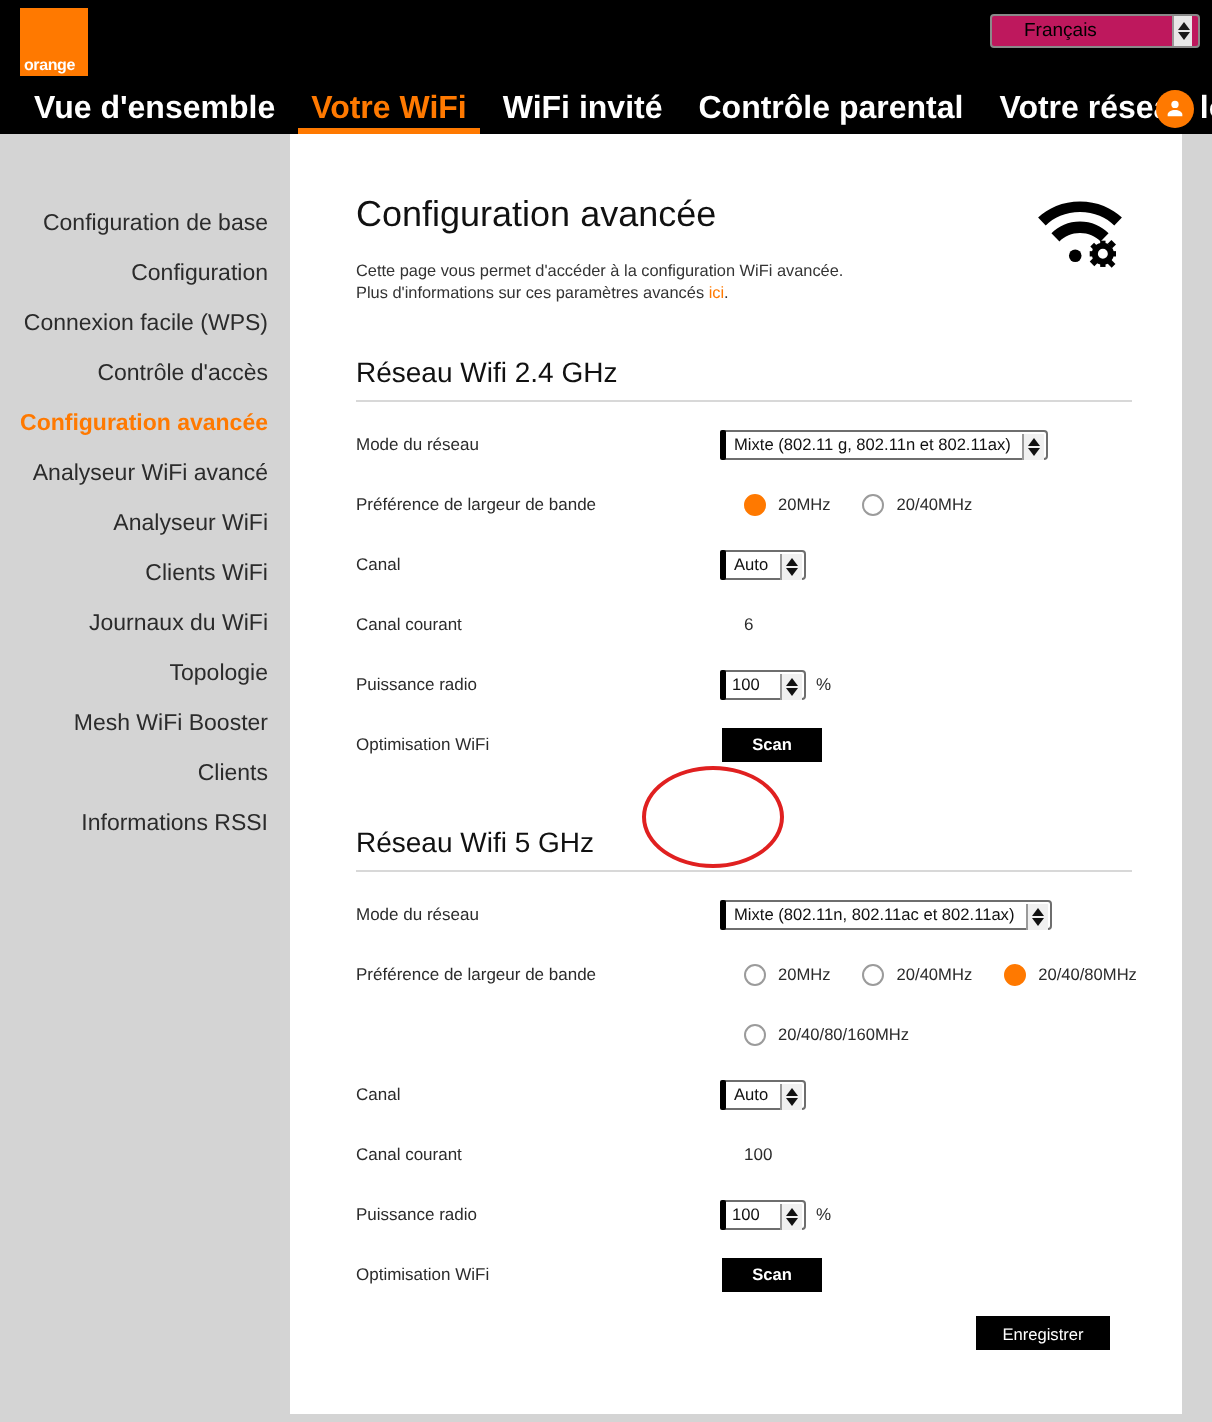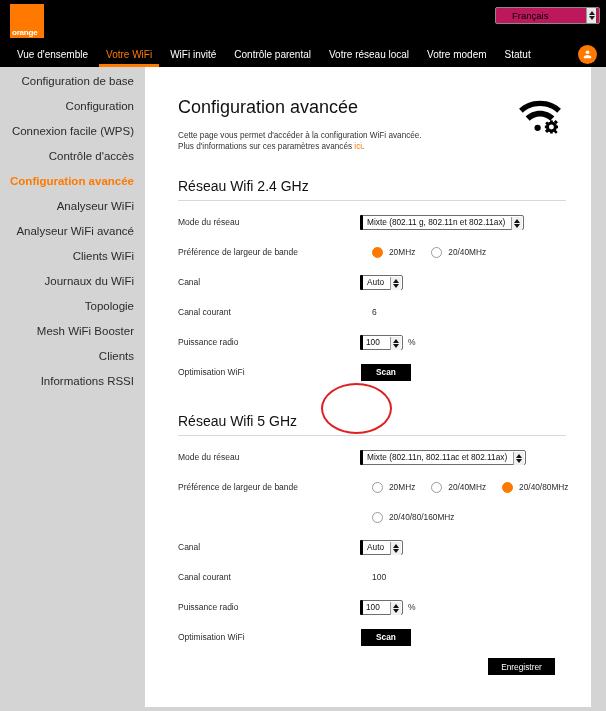--- a/index.html
+++ b/index.html
@@ -81,26 +81,27 @@
     width: 606px;
     height: 25px;
     background: #000000;
     display: flex;
     align-items: center;
     padding-left: 8px;
   }
   .nav-item {
     position: relative;
     color: #ffffff;
-    font-size: 10px;
+    font-size: 16px;
     padding: 0 9px;
     height: 25px;
     line-height: 25px;
     white-space: nowrap;
     cursor: pointer;
+    font-weight: bold;
   }
   .nav-item.active { color: #ff7900; }
   .nav-item.active::after {
     content: "";
     position: absolute;
     left: 2px; right: 2px;
     bottom: 0;
     height: 3px;
     background: #ff7900;
   }
@@ -124,21 +125,21 @@
     width: 606px;
     height: 644px;
     background: #d4d4d4;
   }
   .sidebar {
     position: absolute;
     left: 0; top: 0;
     width: 145px;
     height: 584px;
     background: #d4d4d4;
-    padding-top: 2px;
+    padding-top: 33px;
   }
   .side-item {
     text-align: right;
     padding: 0 11px 0 4px;
     font-size: 11.5px;
     color: #2b2b2b;
     height: 25px;
     line-height: 25px;
     cursor: pointer;
     white-space: nowrap;
@@ -363,22 +364,22 @@
 </div>
 
 <div class="body-wrap">
 
   <div class="sidebar">
     <div class="side-item">Configuration de base</div>
     <div class="side-item">Configuration</div>
     <div class="side-item">Connexion facile (WPS)</div>
     <div class="side-item">Contrôle d'accès</div>
     <div class="side-item active">Configuration avancée</div>
+    <div class="side-item">Analyseur WiFi avancé</div>
     <div class="side-item">Analyseur WiFi</div>
-    <div class="side-item">Analyseur WiFi avancé</div>
     <div class="side-item">Clients WiFi</div>
     <div class="side-item">Journaux du WiFi</div>
     <div class="side-item">Topologie</div>
     <div class="side-item">Mesh WiFi Booster</div>
     <div class="side-item">Clients</div>
     <div class="side-item">Informations RSSI</div>
   </div>
 
   <div class="content">
 

